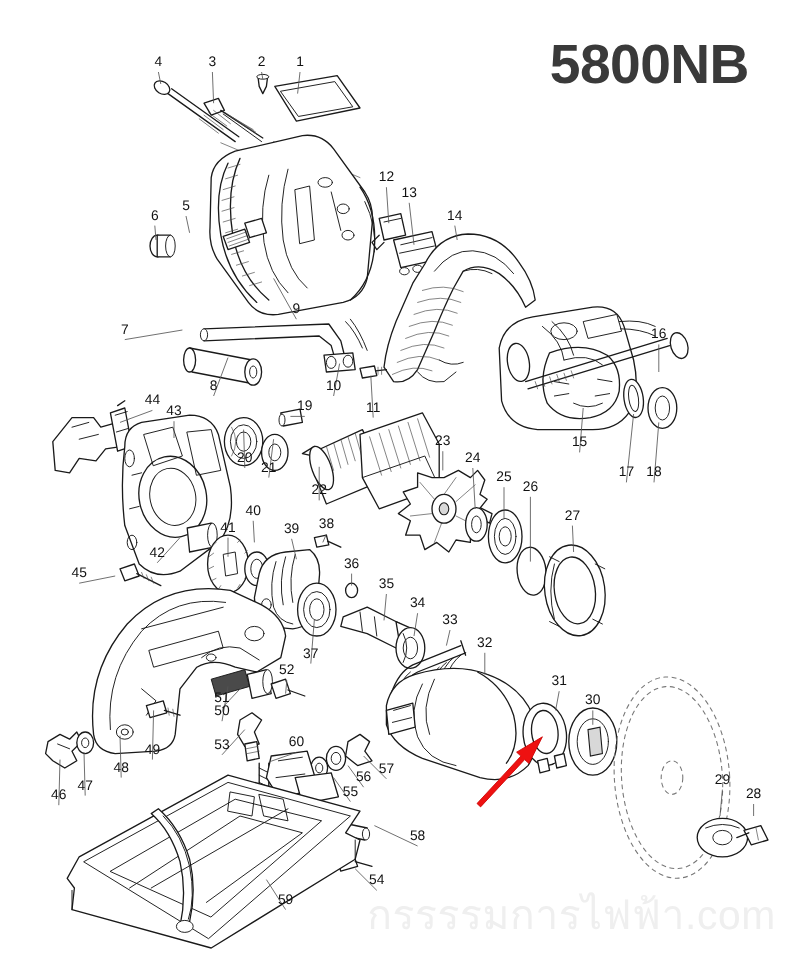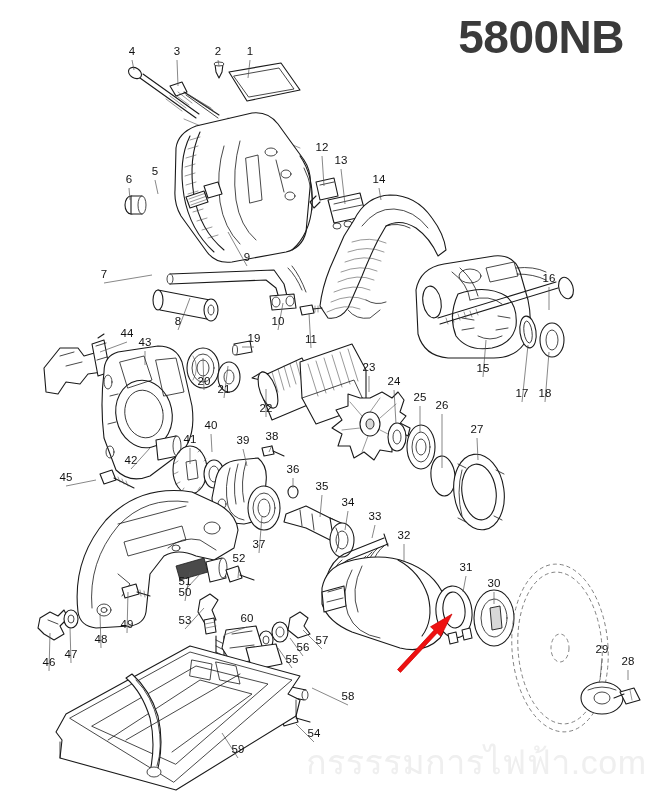--- a/index.html
+++ b/index.html
@@ -24,21 +24,21 @@
   svg.canvas {
     position: absolute;
     left: 0; top: 0;
     width: 660px;
     height: 811px;
     display: block;
   }
   .model-title {
     position: absolute;
     right: 36px;
-    top: 14px;
+    top: 30px;
     font-family: "Liberation Sans", sans-serif;
     font-size: 46px;
     font-weight: bold;
     color: #3a3a3a;
     letter-spacing: -0.5px;
     line-height: 1;
     white-space: nowrap;
     margin-left: 11px;
   }
   .watermark {

